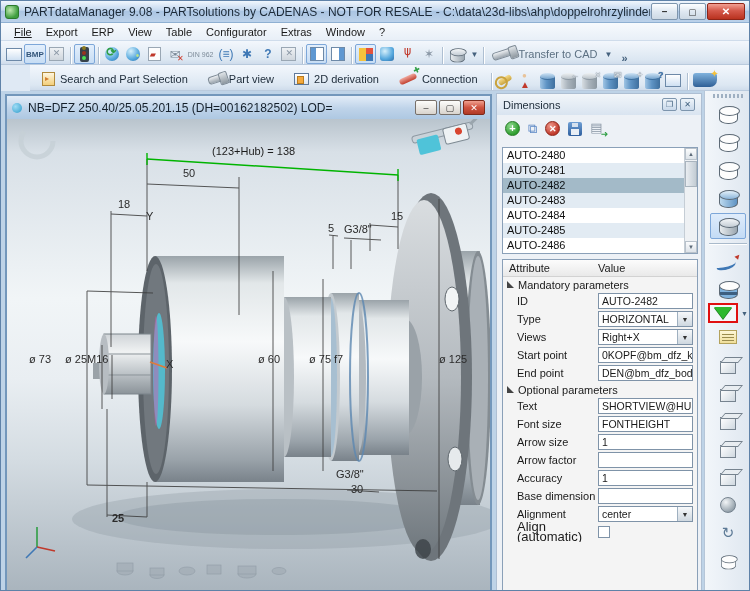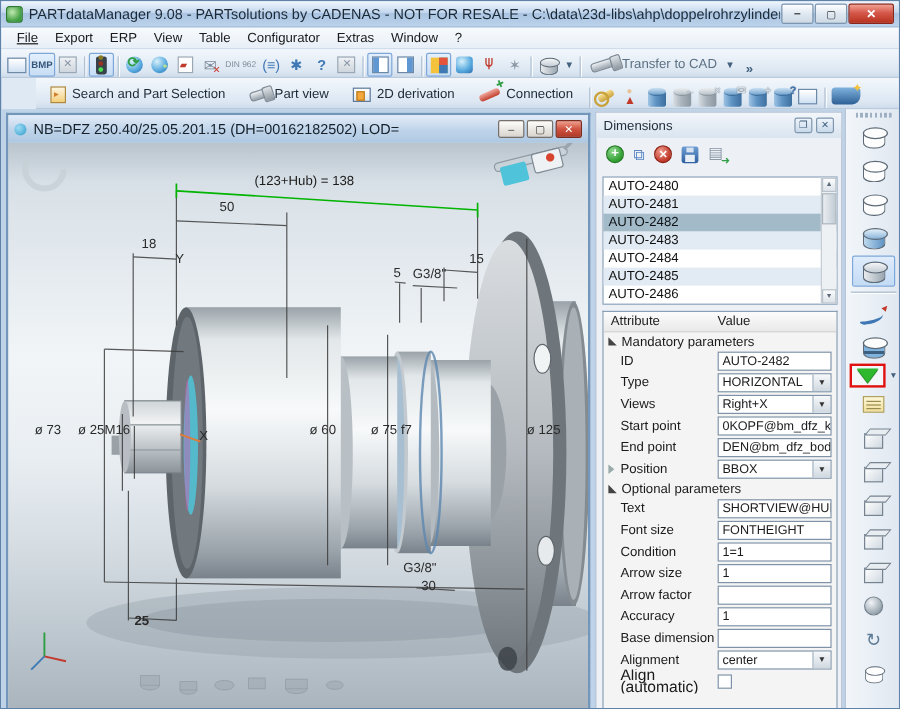--- a/index.html
+++ b/index.html
@@ -621,51 +621,37 @@
           <span class="afield">
               <span class="aval">0KOPF@bm_dfz_kopf_vorne</span>
             </span>
         </div>
         <div class="arow">
           <span class="alabel">End point</span>
           <span class="afield">
               <span class="aval">DEN@bm_dfz_boden_hinten</span>
             </span>
         </div>
-        <div class="arow">
-          <span class="exp-tri" style="margin-left:4px"></span>
-          <span class="alabel" style="padding-left:2px">Position</span>
-          <span class="afield">
-              <span class="aval">BBOX</span>
-              <span class="ddbtn"></span>
-            </span>
-        </div>
         <div class="arow section">
           <span class="sec-tri"></span>
           <span class="alabel">Optional parameters</span>
         </div>
         <div class="arow">
           <span class="alabel">Text</span>
           <span class="afield">
               <span class="aval">SHORTVIEW@HUB2D ENDIF}</span>
             </span>
         </div>
         <div class="arow">
           <span class="alabel">Font size</span>
           <span class="afield">
               <span class="aval">FONTHEIGHT</span>
             </span>
         </div>
         <div class="arow">
-          <span class="alabel">Condition</span>
-          <span class="afield">
-              <span class="aval">1=1</span>
-            </span>
-        </div>
-        <div class="arow">
           <span class="alabel">Arrow size</span>
           <span class="afield">
               <span class="aval">1</span>
             </span>
         </div>
         <div class="arow">
           <span class="alabel">Arrow factor</span>
           <span class="afield">
               <span class="aval"></span>
             </span>

